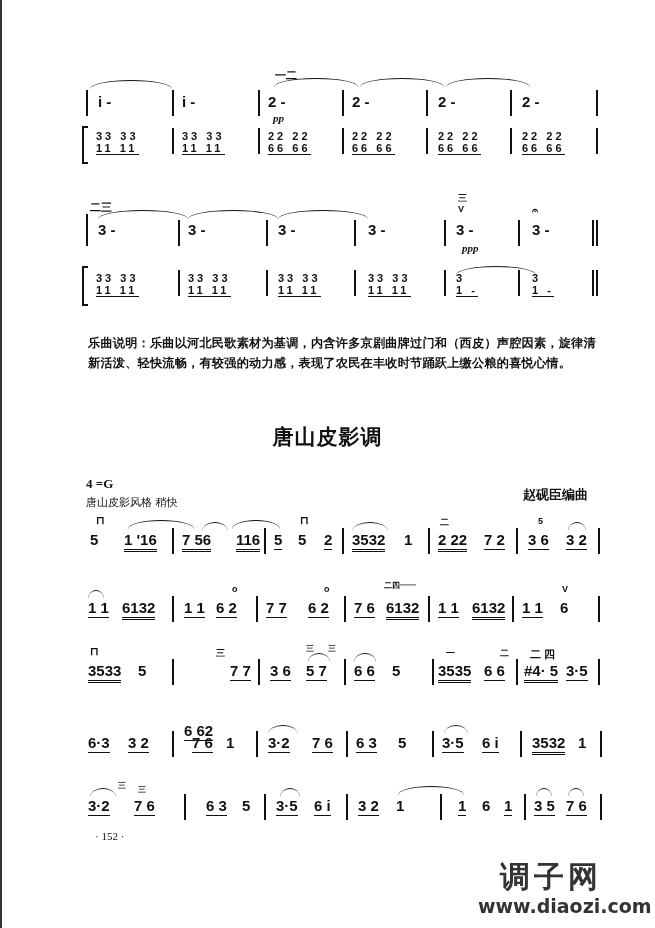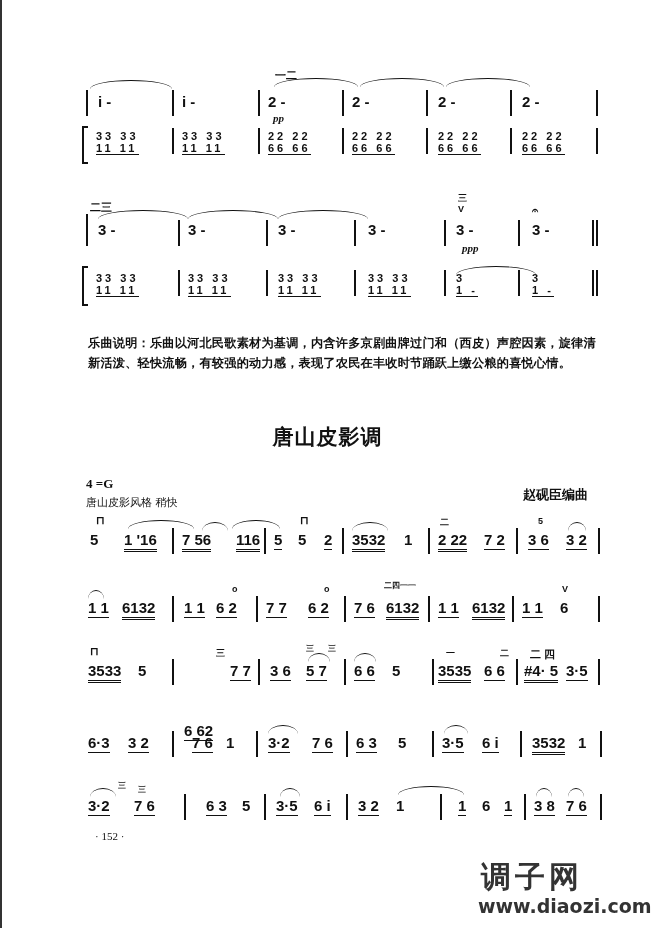--- a/index.html
+++ b/index.html
@@ -18,21 +18,21 @@
   .ul2 { border-bottom: 3px double #111; padding-bottom: 1px; }
   .dyn { position: absolute; font-family: "Liberation Serif", serif; font-style: italic; font-weight: bold; font-size: 11px; }
   .slur { position: absolute; border-top: 1.3px solid #111; border-radius: 50% 50% 0 0 / 100% 100% 0 0; height: 8px; }
   .bracket { position: absolute; border-left: 2px solid #111; border-top: 2px solid #111; border-bottom: 2px solid #111; width: 4px; }
   .desc { position: absolute; left: 88px; top: 333px; width: 512px; font-size: 12.2px; line-height: 20px; font-weight: bold; font-family: "DejaVu Sans", sans-serif; letter-spacing: 0.2px; }
   .title { position: absolute; left: 0; width: 655px; top: 423px; text-align: center; font-size: 21px; font-weight: bold; letter-spacing: 1px; }
   .key { position: absolute; left: 86px; top: 476px; font-size: 13px; font-family: "Liberation Serif", serif; font-weight: bold; }
   .tempo { position: absolute; left: 86px; top: 495px; font-size: 11px; font-weight: normal; }
   .composer { position: absolute; left: 523px; top: 486px; font-size: 13px; font-weight: bold; }
   .page-num { position: absolute; left: 95px; top: 830px; font-size: 11px; font-family: "Liberation Serif", serif; }
-  .wm-cn { position: absolute; left: 481px; top: 857px; font-size: 30px; font-weight: bold; color: #333; letter-spacing: 4px; }
+  .wm-cn { position: absolute; left: 500px; top: 857px; font-size: 30px; font-weight: bold; color: #333; letter-spacing: 4px; }
   .wm-url { position: absolute; left: 478px; top: 895px; font-size: 19px; font-weight: bold; color: #333; font-family: "DejaVu Sans", sans-serif; }
 </style>
 </head>
 <body>
 
 <div class="left-edge"></div>
 
 <div>
 
   <div class="row" style="top:84px;">
@@ -286,20 +286,20 @@
   <span class="note ul" style="left:270px; top:10px;">3 2</span>
   <div class="slur" style="left:310px; top:-2px; width:66px;"></div>
   <span class="note" style="left:308px; top:10px;">1</span>
   <div class="bar" style="left:352px;"></div>
   <span class="note ul" style="left:370px; top:10px;">1</span>
   <span class="note" style="left:394px; top:10px;">6</span>
   <span class="note ul" style="left:416px; top:10px;">1</span>
   <div class="bar" style="left:436px;"></div>
   <div class="slur" style="left:448px; top:0px; width:16px;"></div>
   <div class="slur" style="left:480px; top:0px; width:16px;"></div>
-  <span class="note ul" style="left:446px; top:10px;">3 8</span>
+  <span class="note ul" style="left:446px; top:10px;">3 5</span>
   <span class="note ul" style="left:478px; top:10px;">7 6</span>
   <div class="bar" style="left:512px;"></div>
 </div>
 
 <div class="page-num">· 152 ·</div>
 <div class="wm-cn">调子网</div>
 <div class="wm-url">www.diaozi.com</div>
 
 </body></html>

